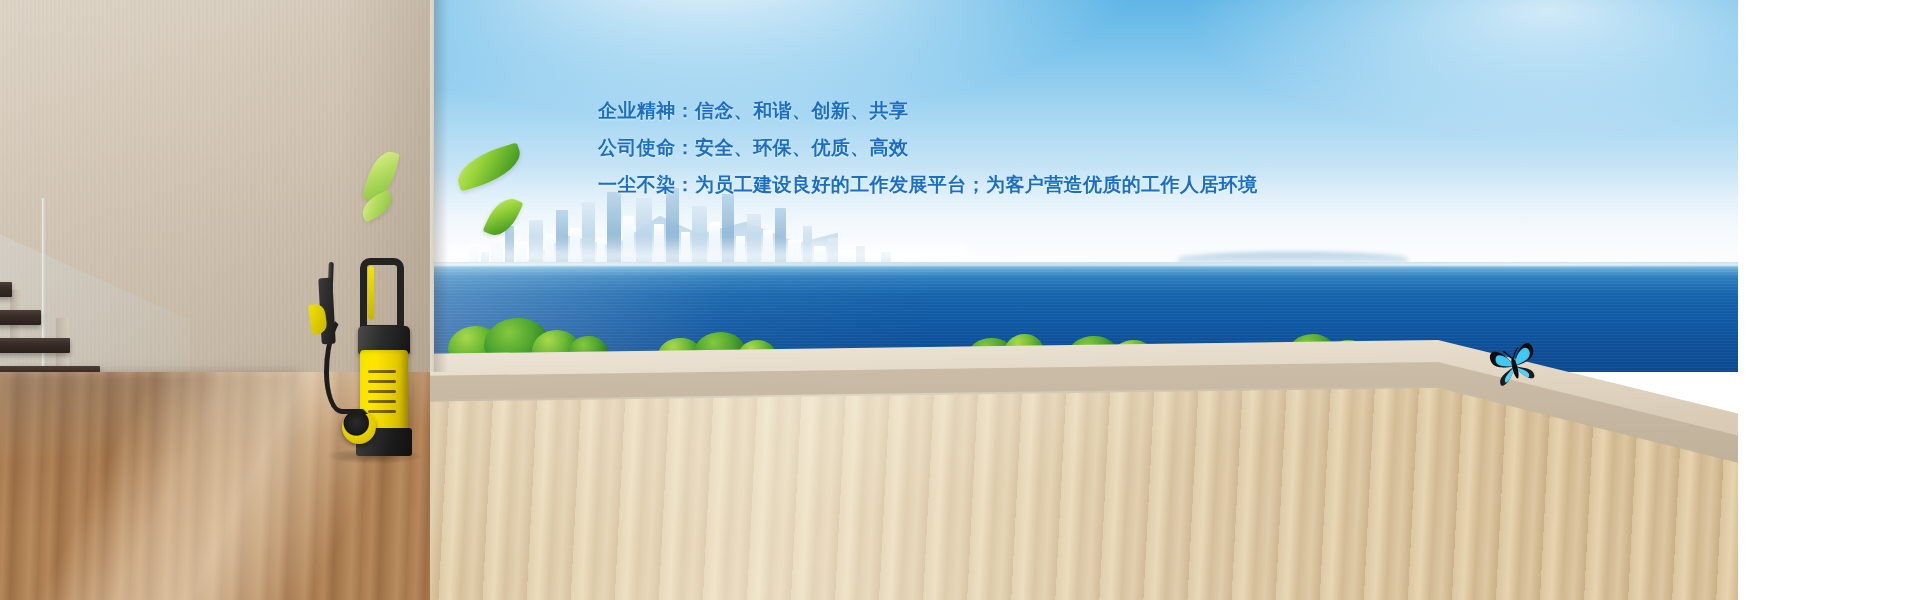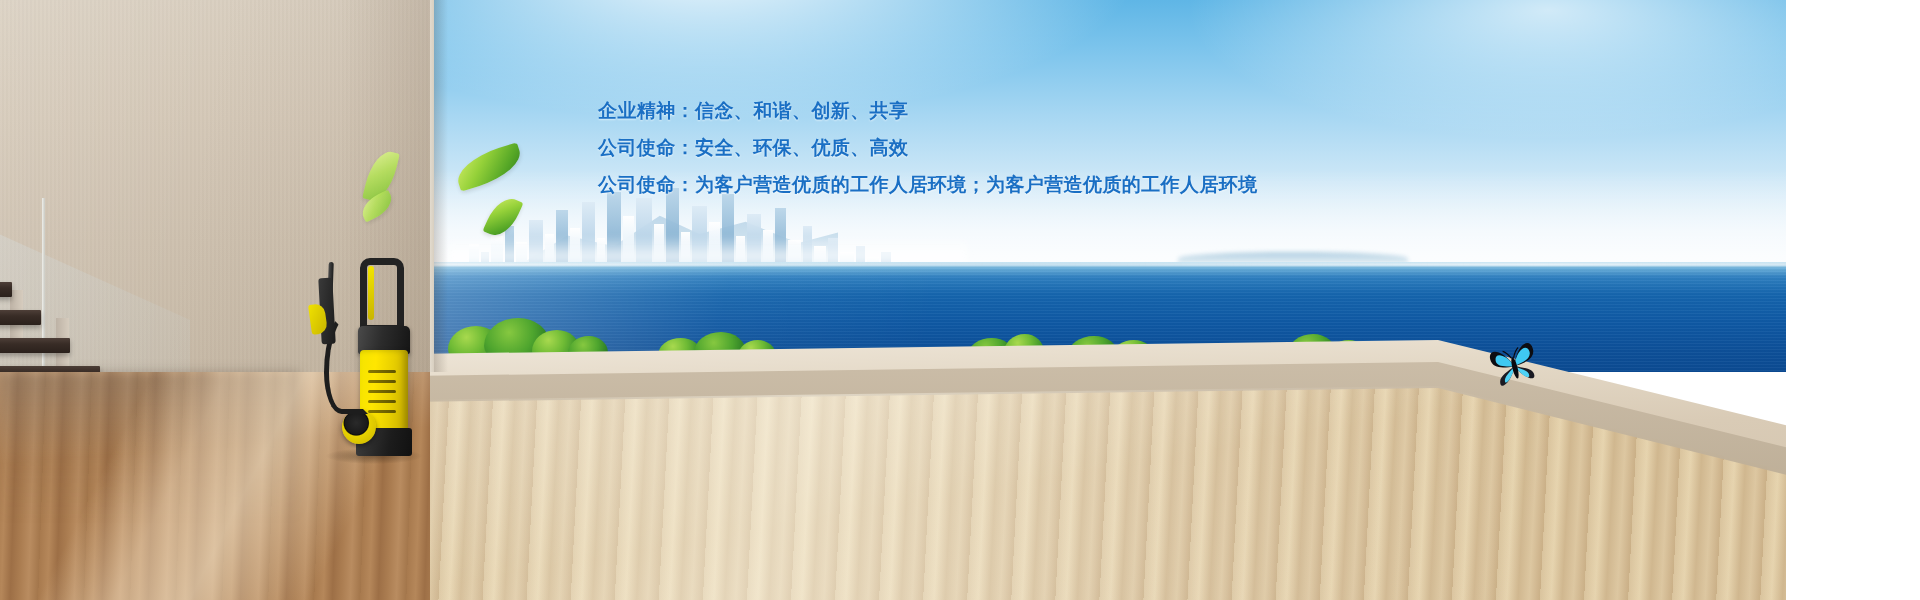--- a/index.html
+++ b/index.html
@@ -2,21 +2,20 @@
 <html><head>
 <meta charset="utf-8">
 <style>
   html,body{margin:0;padding:0;background:#fff;}
   body{font-family:"DejaVu Sans","Liberation Sans",sans-serif;}
 
   #stage{
     position:relative;
     width:1738px;height:600px;
     overflow:hidden;
-    padding-left:48px;
   }
 
   
   .room{
     position:absolute;left:0;top:0;width:430px;height:600px;
     overflow:hidden;
     z-index:5;
   }
   .room-wall{
     position:absolute;left:0;top:0;width:430px;height:392px;
@@ -373,21 +372,21 @@
       <div class="ledge-sheen"></div>
     </div>
 
     <div class="mural-frame"></div>
     <div class="mural-frame-shadow"></div>
   </div>
 
   <div class="copy">
     <div class="copy-line">企业精神：信念、和谐、创新、共享</div>
     <div class="copy-line">公司使命：安全、环保、优质、高效</div>
-    <div class="copy-line">公司使命：为客户营造优质的工作人居环境；为客户营造优质的工作人居环境</div>
+    <div class="copy-line">一尘不染：为员工建设良好的工作发展平台；为客户营造优质的工作人居环境</div>
   </div>
 
   <div>
     <div class="leaf" style="left:455px;top:152px;width:68px;height:30px;transform:rotate(-18deg);"></div>
     <div class="leaf pale" style="left:368px;top:150px;width:26px;height:52px;transform:rotate(14deg);"></div>
     <div class="leaf pale" style="left:360px;top:196px;width:34px;height:20px;transform:rotate(-26deg);"></div>
     <div class="leaf" style="left:490px;top:196px;width:26px;height:42px;transform:rotate(24deg);"></div>
   </div>
 
   <div class="room">

